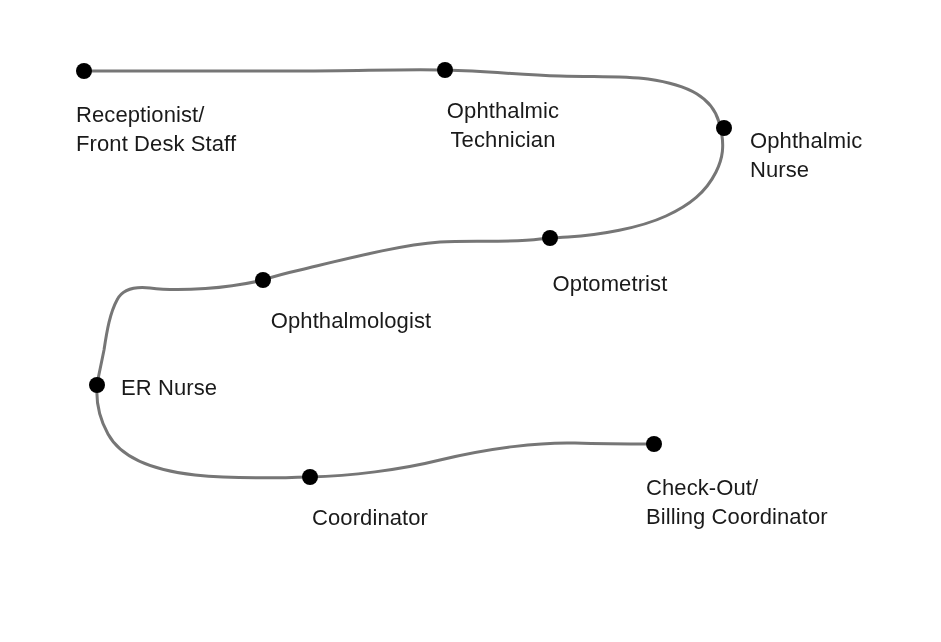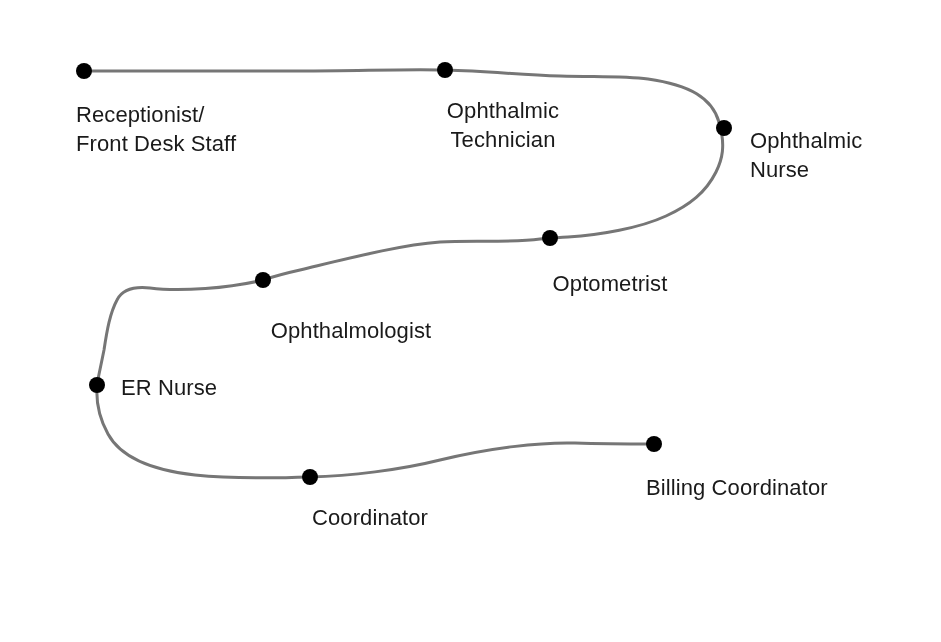--- a/index.html
+++ b/index.html
@@ -60,18 +60,18 @@
         <circle cx="97" cy="385" r="8" fill="#000000"></circle>
         <circle cx="310" cy="477" r="8" fill="#000000"></circle>
         <circle cx="654" cy="444" r="8" fill="#000000"></circle>
       </g>
   </svg>
   <div id="label-layer">
       <div class="node-label left" style="left: 76px; top: 100px; color: rgb(26, 26, 26);"><div>Receptionist/</div><div>Front Desk Staff</div></div>
       <div class="node-label center" style="left: 503px; top: 96px; color: rgb(26, 26, 26);"><div>Ophthalmic</div><div>Technician</div></div>
       <div class="node-label left" style="left: 750px; top: 126px; color: rgb(26, 26, 26);"><div>Ophthalmic</div><div>Nurse</div></div>
       <div class="node-label center" style="left: 610px; top: 269px; color: rgb(26, 26, 26);"><div>Optometrist</div></div>
-      <div class="node-label center" style="left: 351px; top: 316px; color: rgb(26, 26, 26);"><div>Ophthalmologist</div></div>
+      <div class="node-label center" style="left: 351px; top: 306px; color: rgb(26, 26, 26);"><div>Ophthalmologist</div></div>
       <div class="node-label left" style="left: 121px; top: 373px; color: rgb(26, 26, 26);"><div>ER Nurse</div></div>
       <div class="node-label center" style="left: 370px; top: 503px; color: rgb(26, 26, 26);"><div>Coordinator</div></div>
-      <div class="node-label left" style="left: 646px; top: 473px; color: rgb(26, 26, 26);"><div>Billing Coordinator</div></div>
+      <div class="node-label left" style="left: 646px; top: 473px; color: rgb(26, 26, 26);"><div>Check-Out/</div><div>Billing Coordinator</div></div>
     </div>
 </div>
 
 </body></html>

